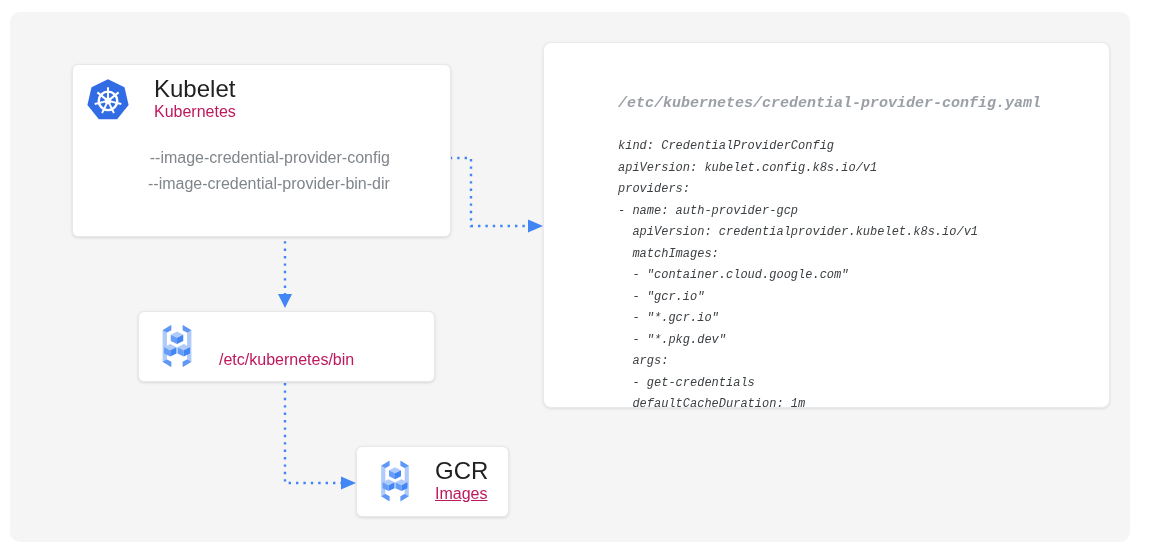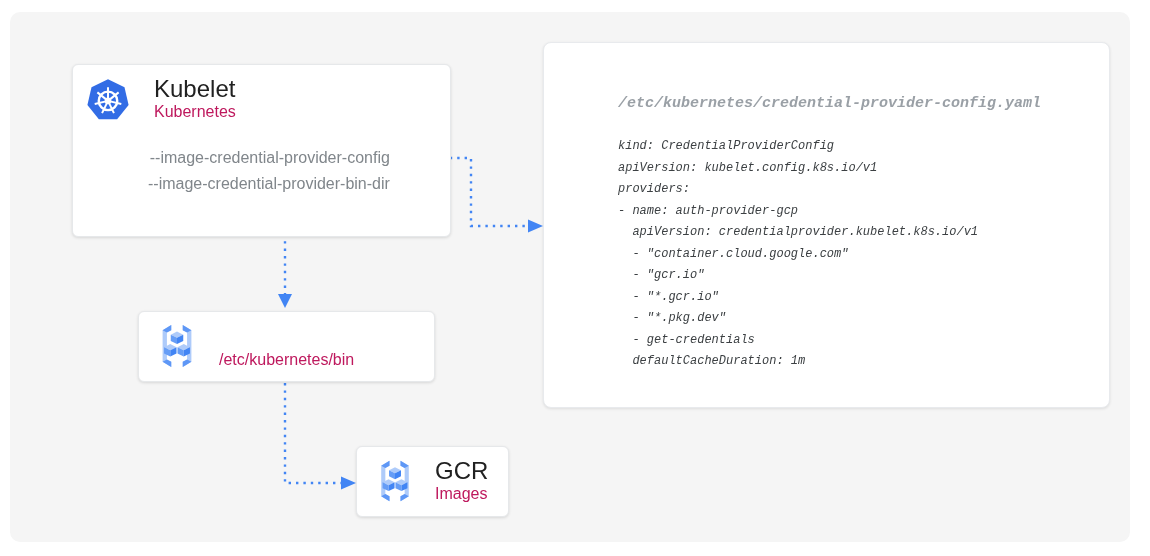--- a/index.html
+++ b/index.html
@@ -31,21 +31,21 @@
     position:absolute; font-size:24px; color:#212121; line-height:22px; white-space:nowrap;
   }
   .node-subtitle {
     position:absolute; font-size:16px; color:#be185d; line-height:20px; white-space:nowrap;
   }
   .node-kubelet .node-title    { left:81px; top:13px; }
   .node-kubelet .node-subtitle { left:81px; top:37px; }
   .node-auth .node-title       { left:80px; top:14px; }
   .node-auth .node-subtitle    { left:80px; top:38px; }
   .node-gcr .node-title        { left:78px; top:13px; }
-  .node-gcr .node-subtitle     { left:78px; top:37px; }
+  .node-gcr .node-subtitle     { left:78px; top:37px;text-decoration:underline; }
 
   .flags { position:absolute; left:75px; top:80px; }
   .flag  { font-size:16px; color:#80868B; line-height:26px; white-space:pre;text-align:right; }
 
   .code-box {
     position:absolute; left:543px; top:42px; width:567px; height:366px;
     background:#ffffff; border:1px solid #E8EAED; border-radius:8px;
     box-shadow:0 1px 3px rgba(0,0,0,0.10);
     box-sizing:border-box; padding:18px 0 0 74px; overflow:hidden;
   }
@@ -157,20 +157,22 @@
   </div>
 
   <div class="code-box">
     <div class="code-filename">/etc/kubernetes/credential-provider-config.yaml</div>
     <div class="code-gap"></div>
     <div class="code-line">kind: CredentialProviderConfig</div>
     <div class="code-line">apiVersion: kubelet.config.k8s.io/v1</div>
     <div class="code-line">providers:</div>
     <div class="code-line">- name: auth-provider-gcp</div>
     <div class="code-line">  apiVersion: credentialprovider.kubelet.k8s.io/v1</div>
+    <div class="code-line">  matchImages:</div>
     <div class="code-line">  - "container.cloud.google.com"</div>
     <div class="code-line">  - "gcr.io"</div>
     <div class="code-line">  - "*.gcr.io"</div>
     <div class="code-line">  - "*.pkg.dev"</div>
+    <div class="code-line">  args:</div>
     <div class="code-line">  - get-credentials</div>
     <div class="code-line">  defaultCacheDuration: 1m</div>
   </div>
 </div>
 
 </body></html>

